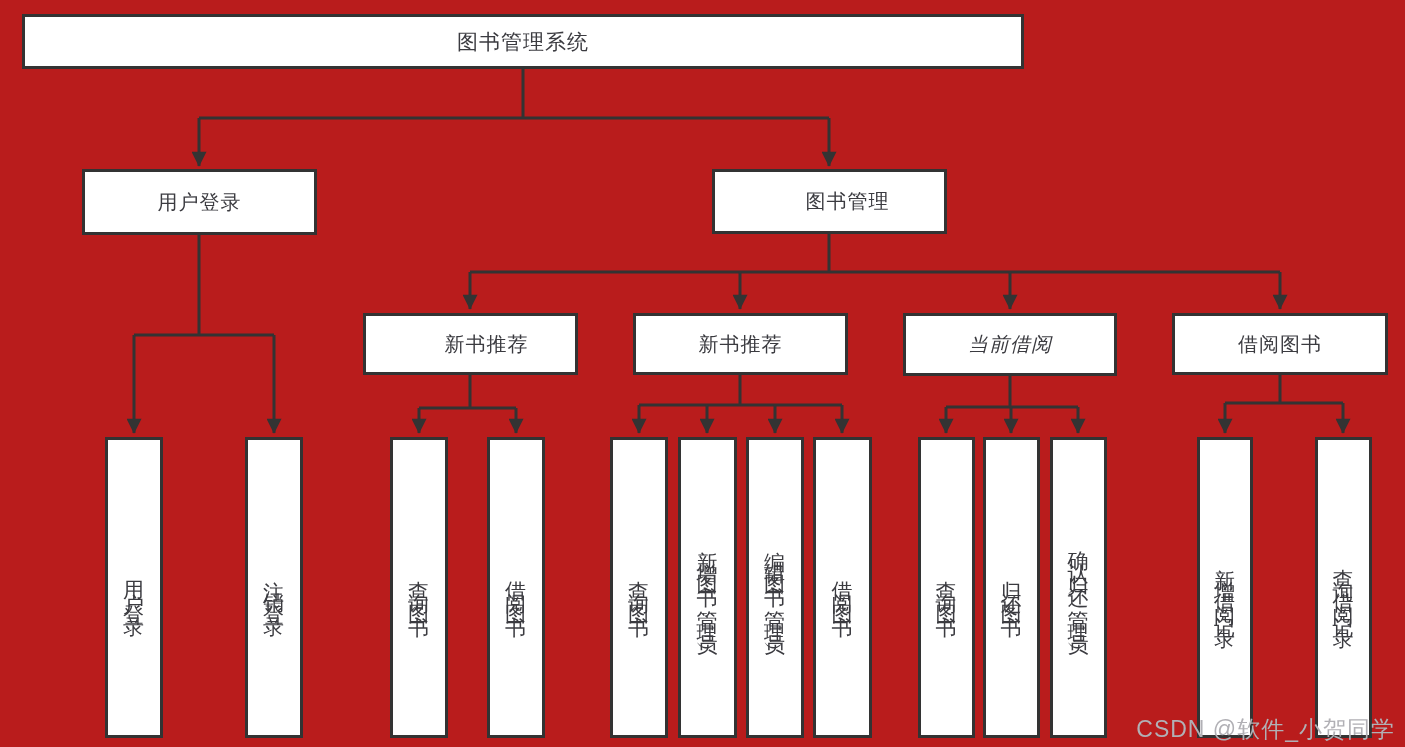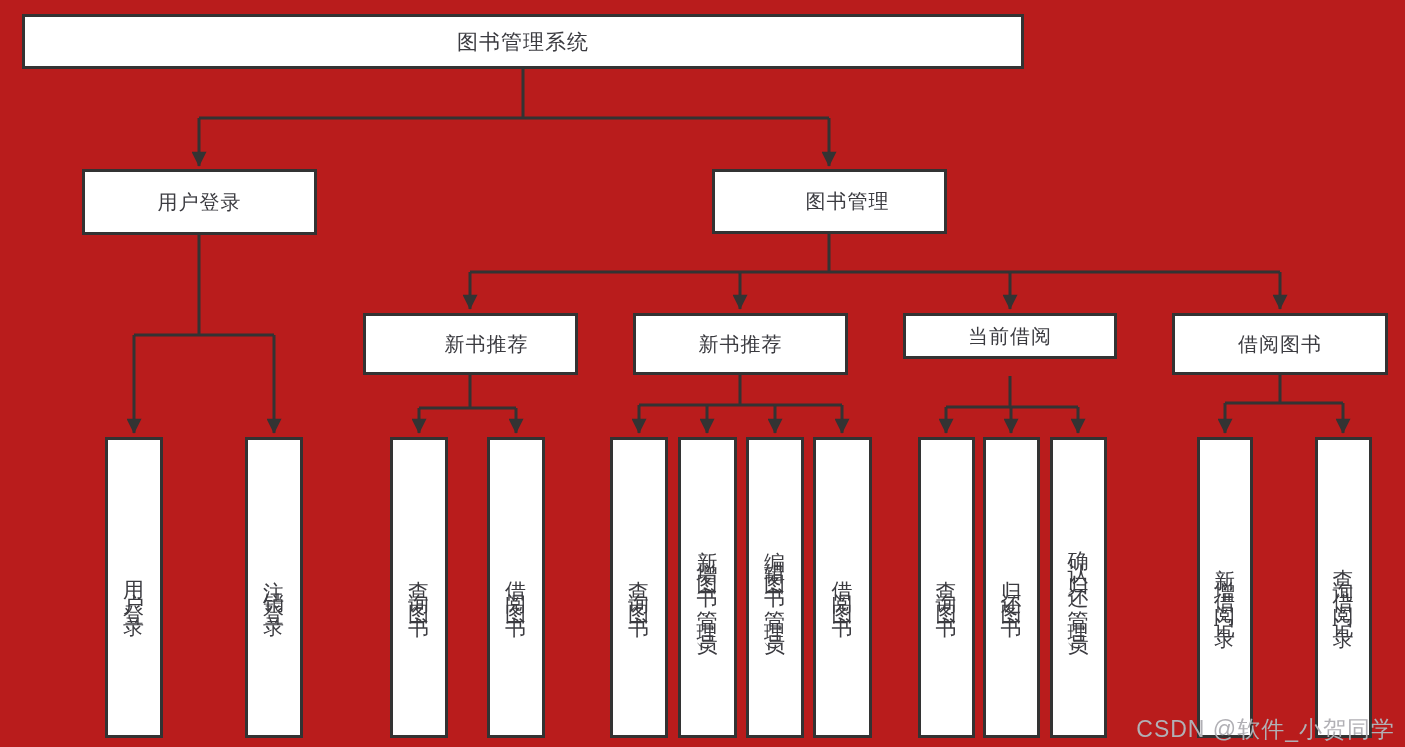--- a/index.html
+++ b/index.html
@@ -79,21 +79,21 @@
   <div class="box" style="left:712px;top:169px;width:235px;height:65px;padding-left:36px;">
     <span class="hlabel">图书管理</span>
   </div>
 
   <div class="box" style="left:363px;top:313px;width:215px;height:62px;padding-left:32px;">
     <span class="hlabel">新书推荐</span>
   </div>
   <div class="box" style="left:633px;top:313px;width:215px;height:62px;">
     <span class="hlabel">新书推荐</span>
   </div>
-  <div class="box" style="left:903px;top:313px;width:214px;height:46px;">
+  <div class="box" style="left:903px;top:313px;width:214px;height:63px;font-style:italic;">
     <span class="hlabel">当前借阅</span>
   </div>
   <div class="box" style="left:1172px;top:313px;width:216px;height:62px;">
     <span class="hlabel">借阅图书</span>
   </div>
 
   <div class="box" style="left:105px;top:437px;width:58px;height:301px;">
     <span class="vlabel">用户登录</span>
   </div>
   <div class="box" style="left:245px;top:437px;width:58px;height:301px;">

